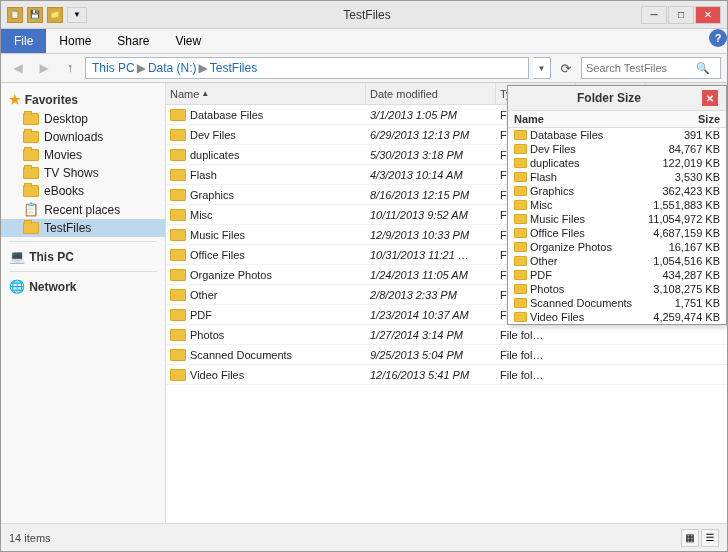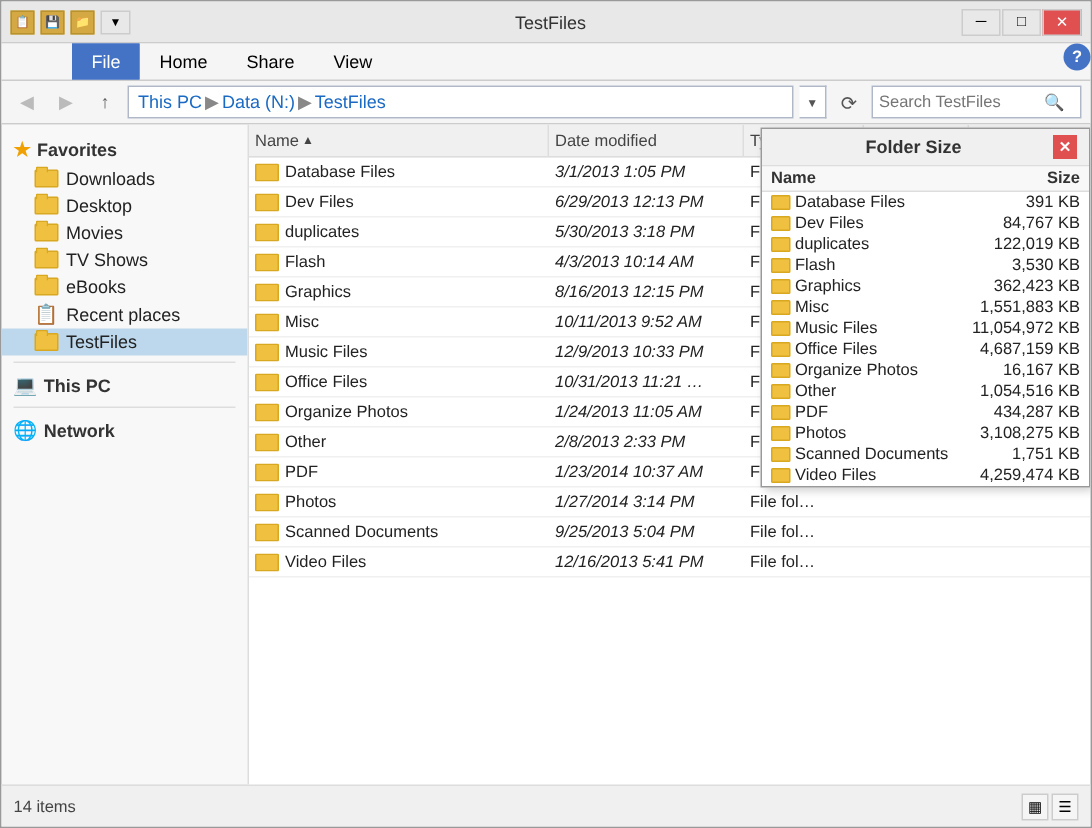--- a/index.html
+++ b/index.html
@@ -12,21 +12,21 @@
     .titlebar { background: #e8e8e8; height: 28px; display: flex; align-items: center; padding: 0 6px; border-bottom: 1px solid #ccc; }
     .titlebar-icons { display: flex; gap: 4px; margin-right: 6px; }
     .titlebar-icon { width: 16px; height: 16px; background: #d4a843; border: 1px solid #b8922e; display: flex; align-items: center; justify-content: center; font-size: 8px; }
     .titlebar-title { flex: 1; text-align: center; font-size: 12px; color: #333; }
     .window-controls { display: flex; gap: 1px; }
     .win-btn { width: 26px; height: 18px; background: #e8e8e8; border: 1px solid #ccc; display: flex; align-items: center; justify-content: center; font-size: 10px; cursor: pointer; }
     .win-btn.close { background: #e05050; color: white; }
 
     
     .ribbon { background: #f5f5f5; border-bottom: 1px solid #ccc; }
-    .ribbon-tabs { display: flex; margin-left: 47px; }
+    .ribbon-tabs { display: flex; }
     .ribbon-tab { padding: 4px 12px; font-size: 12px; cursor: pointer; border: 1px solid transparent; }
     .ribbon-tab.active { background: #4472c4; color: white; border-color: #4472c4; }
     .ribbon-help { margin-left: auto; width: 18px; height: 18px; background: #4472c4; color: white; border-radius: 50%; display: flex; align-items: center; justify-content: center; font-size: 11px; font-weight: bold; cursor: pointer; }
 
     
     .addressbar { display: flex; align-items: center; padding: 3px 6px; gap: 4px; background: #f5f5f5; border-bottom: 1px solid #ccc; }
     .nav-btn { width: 22px; height: 22px; border: 1px solid transparent; background: transparent; display: flex; align-items: center; justify-content: center; font-size: 12px; cursor: pointer; color: #555; }
     .nav-btn.disabled { color: #bbb; cursor: default; }
     .address-path { flex: 1; height: 22px; border: 1px solid #b0b8c8; background: white; display: flex; align-items: center; padding: 0 6px; font-size: 12px; color: #333; }
     .path-sep { color: #888; margin: 0 2px; }
@@ -140,25 +140,25 @@
   <div class="main">
 
     <div class="sidebar">
       <div class="sidebar-section">
         <div class="sidebar-header">
           <span class="star-icon">★</span>
           <span>Favorites</span>
         </div>
         <div class="sidebar-item">
           <span class="folder-icon"></span>
+          <span>Desktop</span>
+        </div>
+        <div class="sidebar-item">
+          <span class="folder-icon"></span>
           <span>Downloads</span>
-        </div>
-        <div class="sidebar-item">
-          <span class="folder-icon"></span>
-          <span>Desktop</span>
         </div>
         <div class="sidebar-item">
           <span class="folder-icon"></span>
           <span>Movies</span>
         </div>
         <div class="sidebar-item">
           <span class="folder-icon"></span>
           <span>TV Shows</span>
         </div>
         <div class="sidebar-item">

